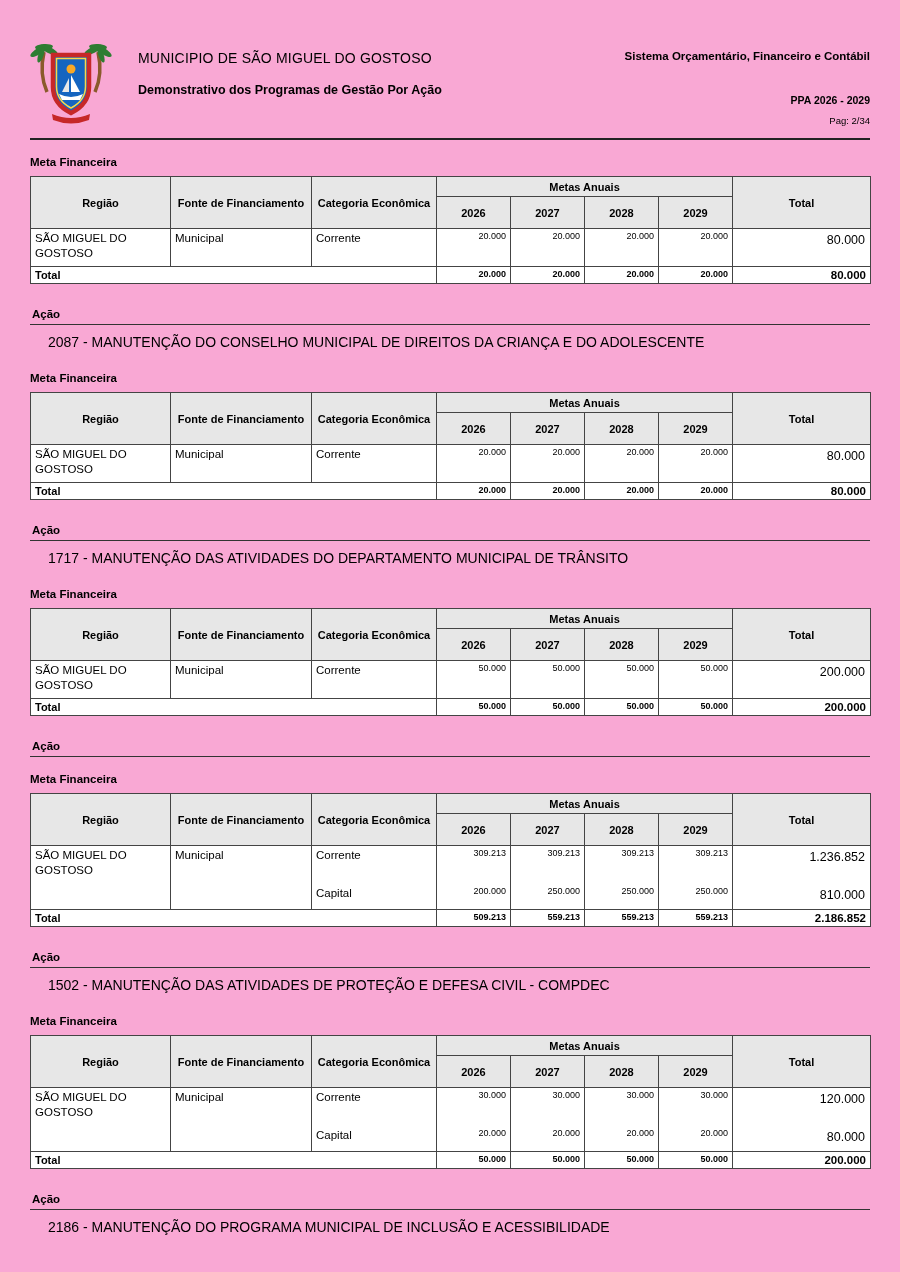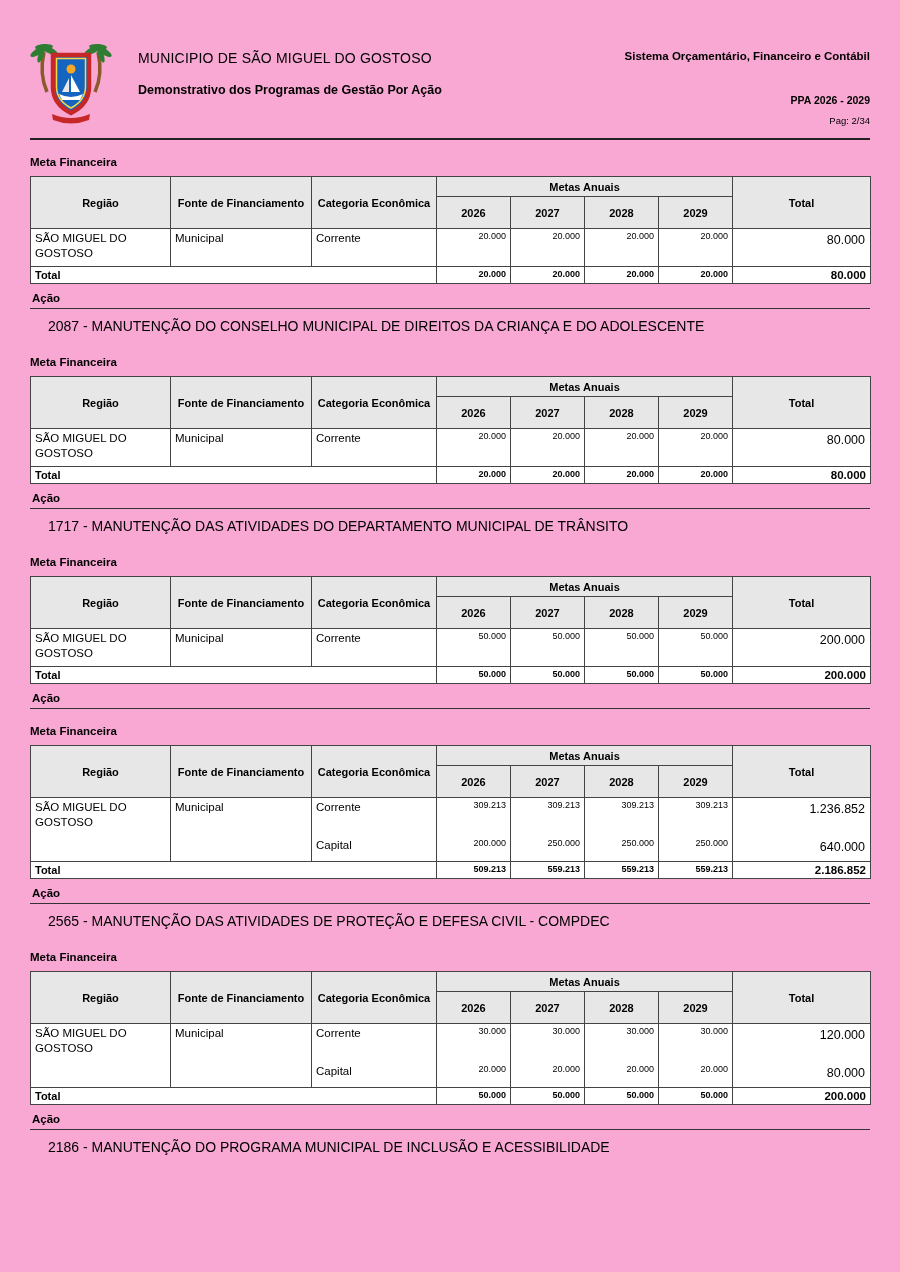--- a/index.html
+++ b/index.html
@@ -31,21 +31,21 @@
   tr.has-next td { border-bottom:none; }
   tr.line-next td { border-top:none; }
   td.c-year { font-size:9px; text-align:right; padding-top:2px; padding-right:4px; }
   td.c-total { font-size:12.5px; text-align:right; padding-right:5px; padding-top:4px; }
   tr.total-row td { height:16px; padding:2px 4px; }
   td.t-label { font-weight:bold; font-size:11px; }
   td.t-val { font-weight:bold; font-size:9px; text-align:right; }
   td.t-sum { font-weight:bold; font-size:11.5px; text-align:right; padding-right:5px; }
 
   
-  .acao-block { margin-top:5px; }
+  .acao-block { margin-top:21px; }
   .acao-label { font-weight:bold; font-size:11.5px; padding:3px 0 4px 2px; border-bottom:1px solid #333; }
   .acao-title { font-size:14px; padding:9px 0 0 18px; margin-bottom:22px; }
 </style>
 </head>
 <body>
 
 <div class="page">
 
   <header class="report-header">
     <div class="logo">
@@ -291,36 +291,36 @@
               <td class="c-year">309.213</td>
               <td class="c-year">309.213</td>
               <td class="c-total">1.236.852</td>
             </tr>
             <tr class="line-next">
               <td class="c-cat">Capital</td>
               <td class="c-year">200.000</td>
               <td class="c-year">250.000</td>
               <td class="c-year">250.000</td>
               <td class="c-year">250.000</td>
-              <td class="c-total">640.000</td>
+              <td class="c-total">810.000</td>
             </tr>
             <tr class="total-row">
               <td colspan="3" class="t-label">Total</td>
               <td class="t-val">509.213</td>
               <td class="t-val">559.213</td>
               <td class="t-val">559.213</td>
               <td class="t-val">559.213</td>
               <td class="t-sum">2.186.852</td>
             </tr>
           </tbody>
         </table>
       </div>
       <div class="acao-block">
         <div class="acao-label">Ação</div>
-        <div class="acao-title">2565 - MANUTENÇÃO DAS ATIVIDADES DE PROTEÇÃO E DEFESA CIVIL - COMPDEC</div>
+        <div class="acao-title">1502 - MANUTENÇÃO DAS ATIVIDADES DE PROTEÇÃO E DEFESA CIVIL - COMPDEC</div>
       </div>
       <div class="section">
         <div class="section-title">Meta Financeira</div>
         <table class="meta-table">
           <colgroup>
             <col style="width:140px">
             <col style="width:141px">
             <col style="width:125px">
             <col style="width:74px">
             <col style="width:74px">

